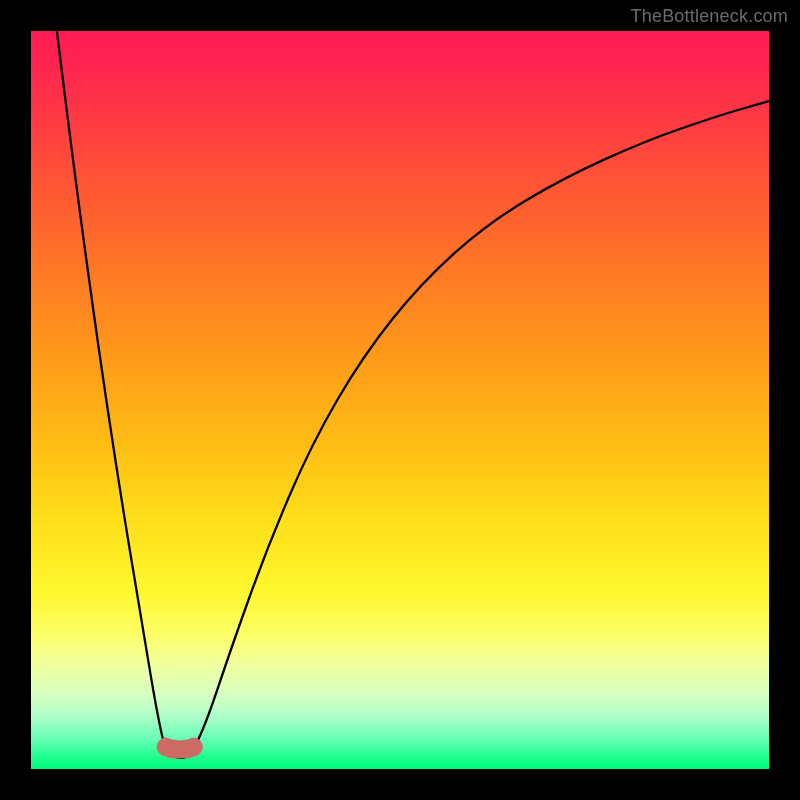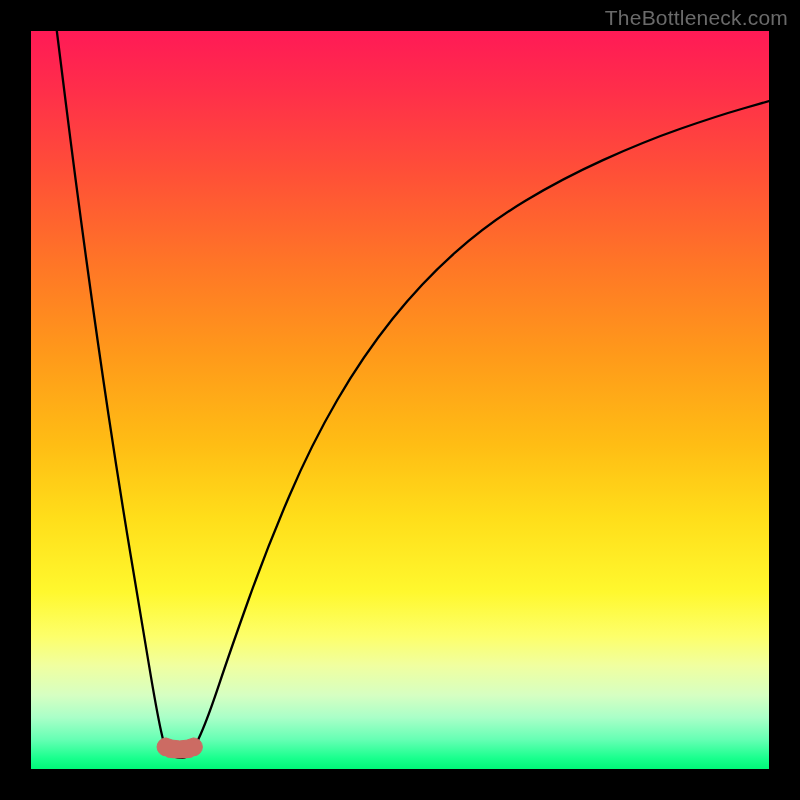--- a/index.html
+++ b/index.html
@@ -48,21 +48,21 @@
   }
   .curve-svg {
     position: absolute;
     inset: 0;
   }
   .watermark {
     position: absolute;
     top: 6px;
     right: 12px;
     color: #6a6a6a;
-    font-size: 21px;
+    font-size: 18px;
     font-weight: 500;
     letter-spacing: 0.2px;
     user-select: none;
   }
 </style>
 </head>
 <body>
 
 <div class="frame">
   <div class="plot">

